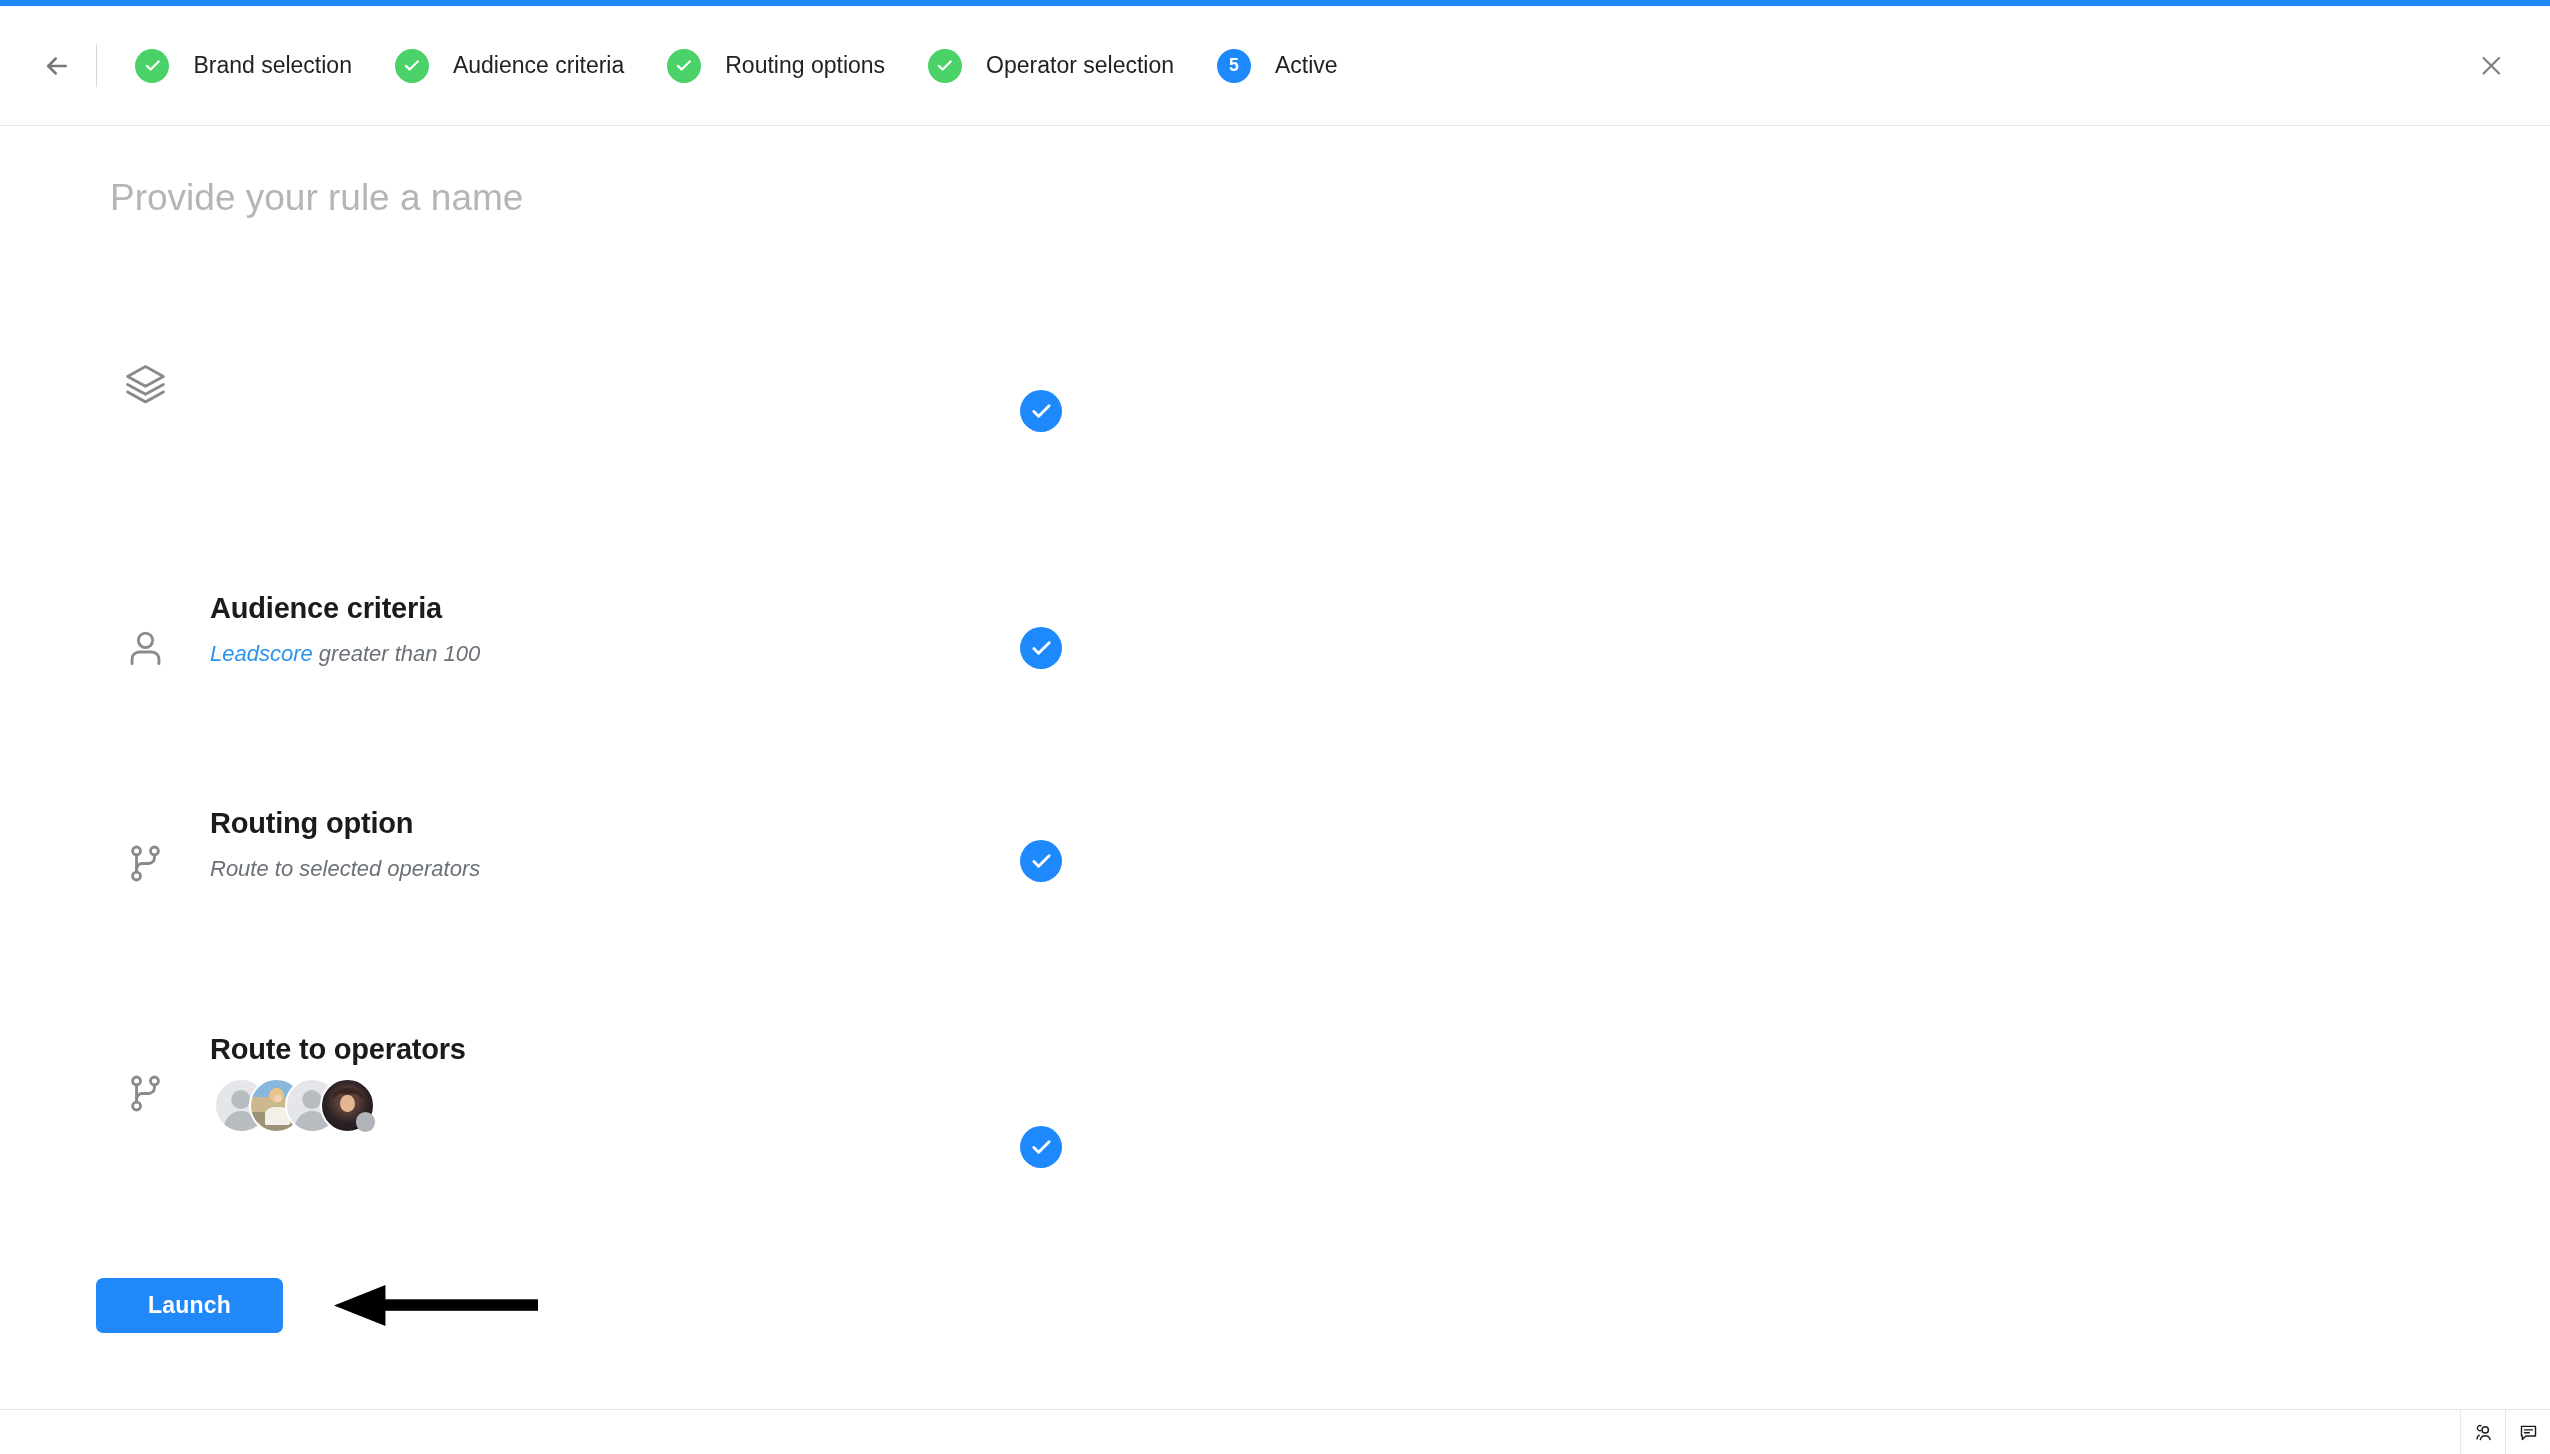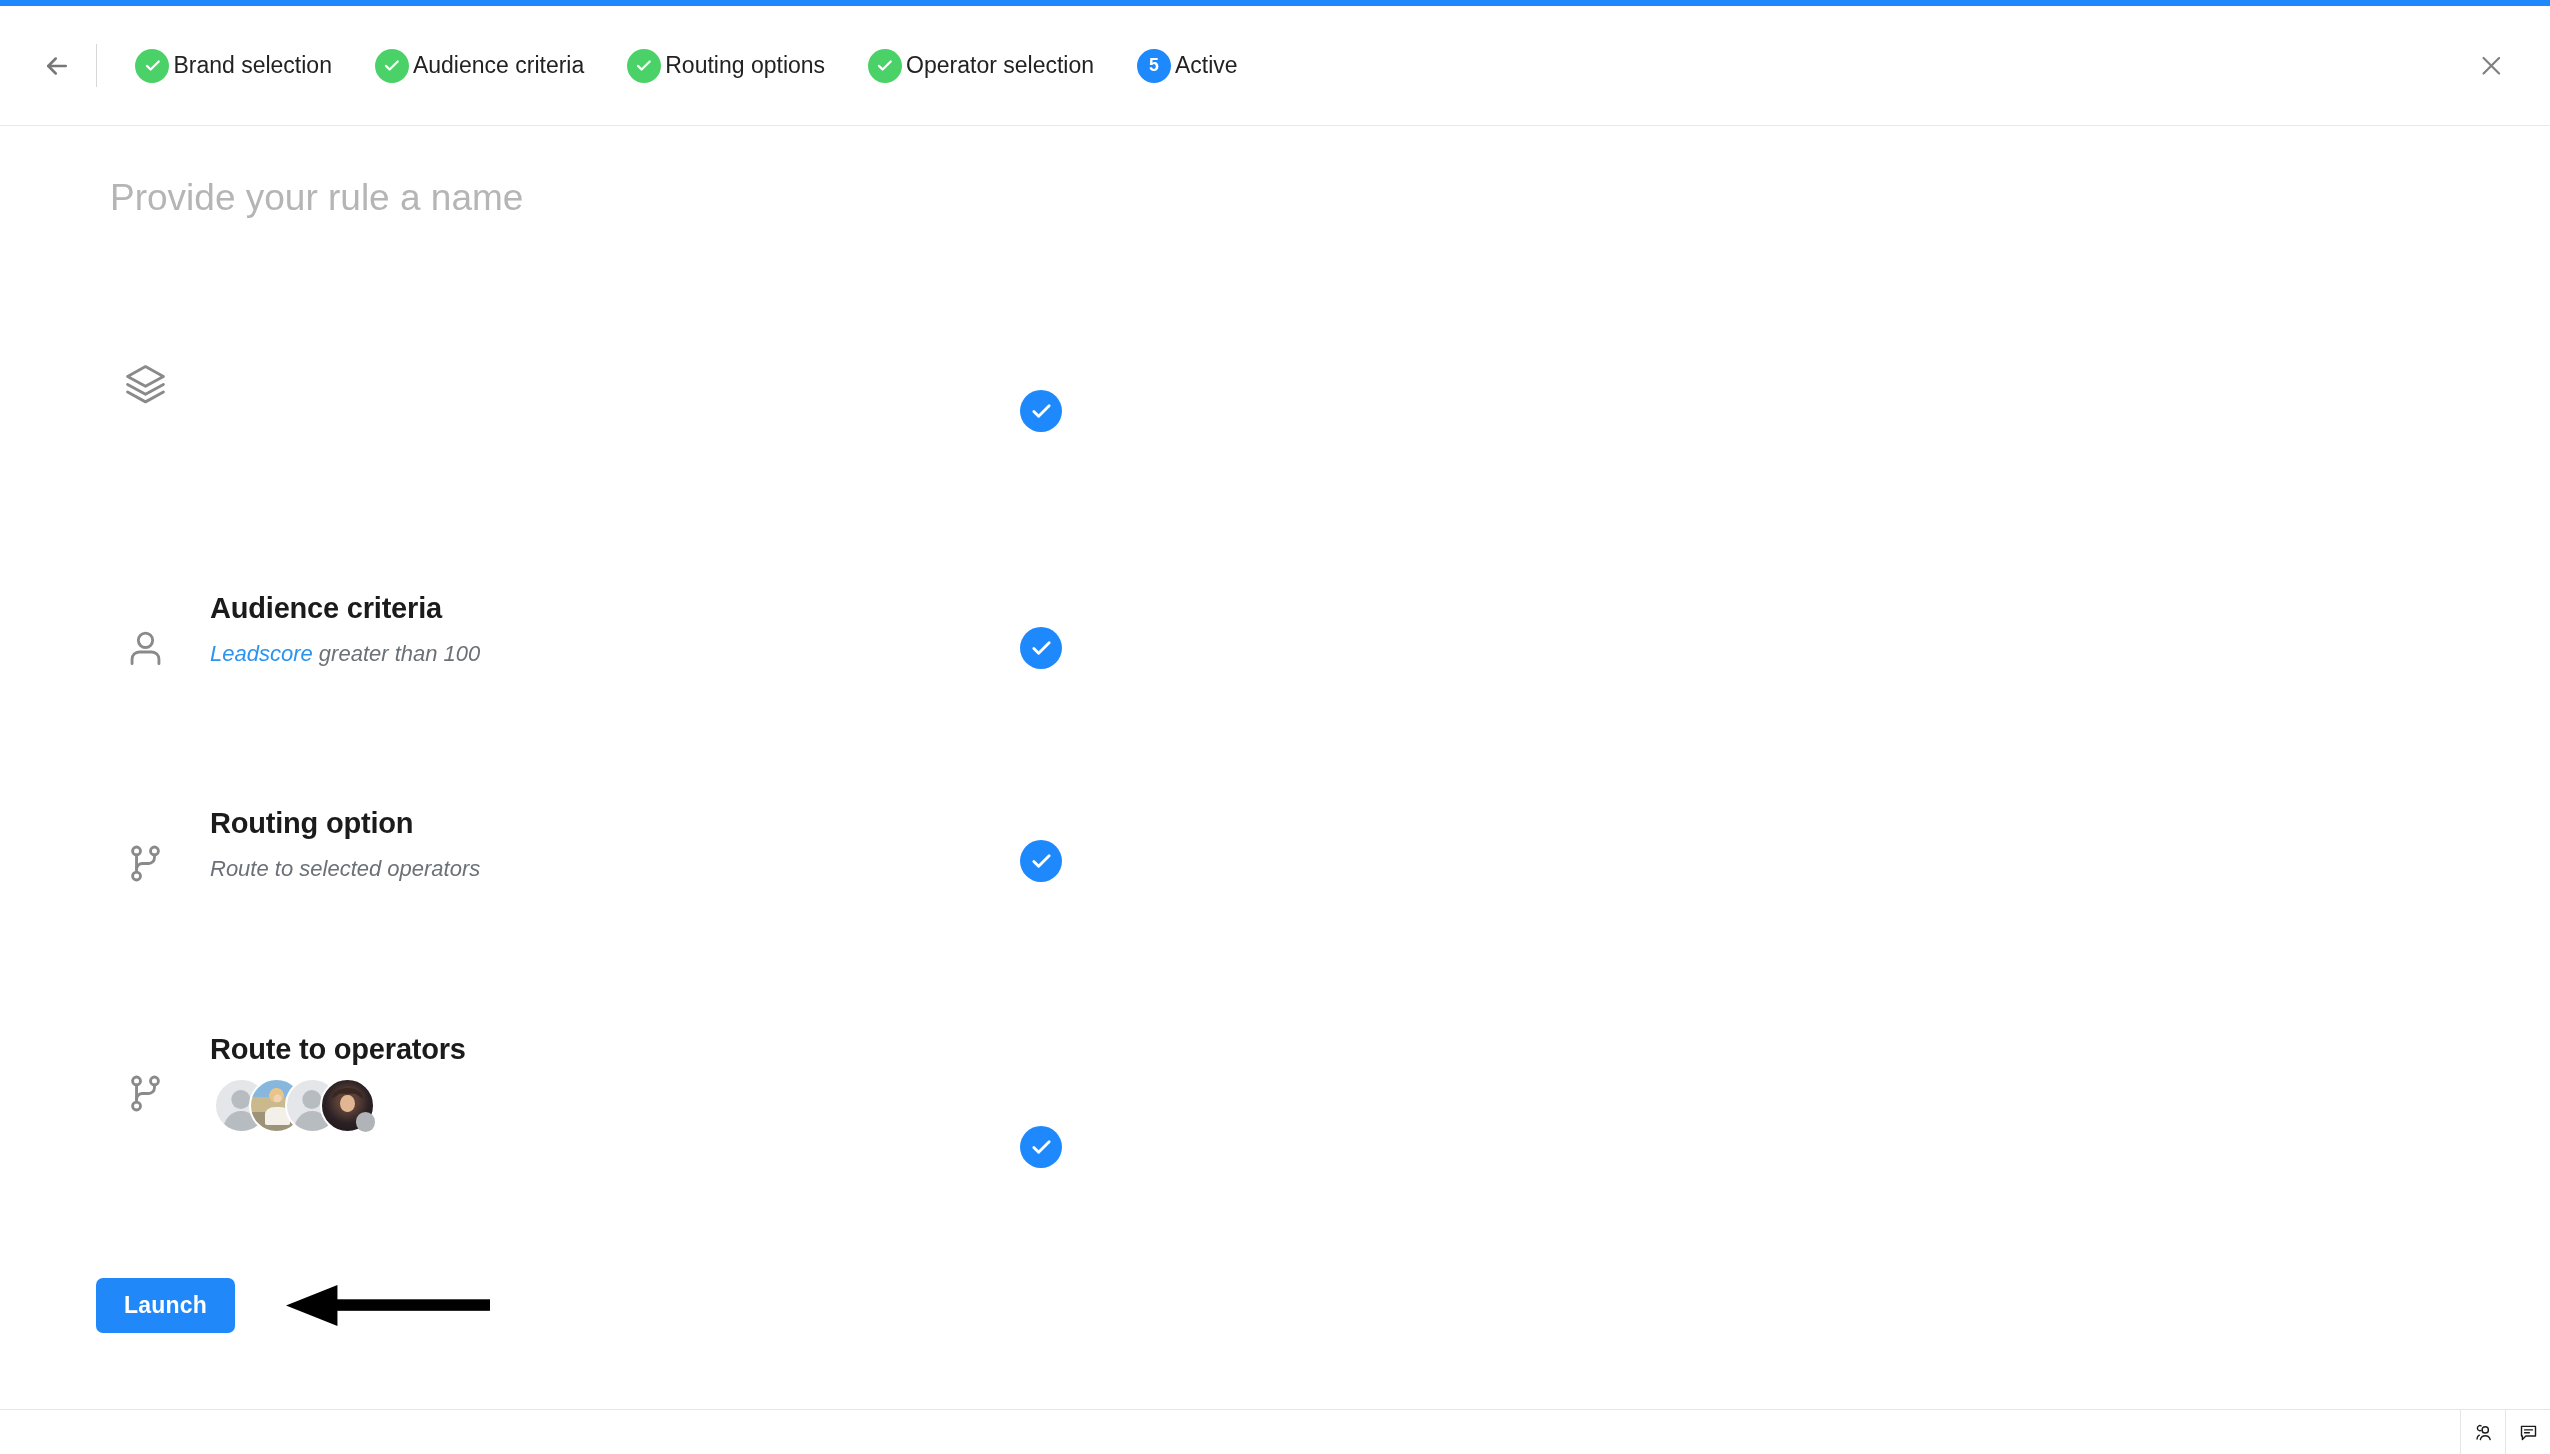--- a/index.html
+++ b/index.html
@@ -62,21 +62,21 @@
   }
   .step-badge.done { background: #4ad268; }
   .step-badge.current { background: #1e88fd; }
   .step-badge.current .step-num {
     color: #fff;
     font-size: 17.7px;
     font-weight: 700;
     line-height: 1;
   }
   .step-label {
-    margin-left: 4px;
+    margin-left: 24px;
     font-size: 23px;
     color: #222222;
     white-space: nowrap;
   }
   .close-btn {
     position: absolute;
     right: 39px;
     top: 50%;
     transform: translateY(-50%);
     width: 39px; height: 39px;
@@ -278,21 +278,21 @@
     align-items: center;
   }
   .launch-btn {
     background: #2088f8;
     color: #ffffff;
     border: none;
     border-radius: 7px;
     font-family: "Liberation Sans", sans-serif;
     font-size: 23px;
     font-weight: 700;
-    padding: 0 28px;
+    padding: 0 52px;
     height: 55px;
     cursor: pointer;
     letter-spacing: 0.2px;
   }
   .pointer-arrow {
     margin-left: 51px;
   }
 
   
   .footer {

